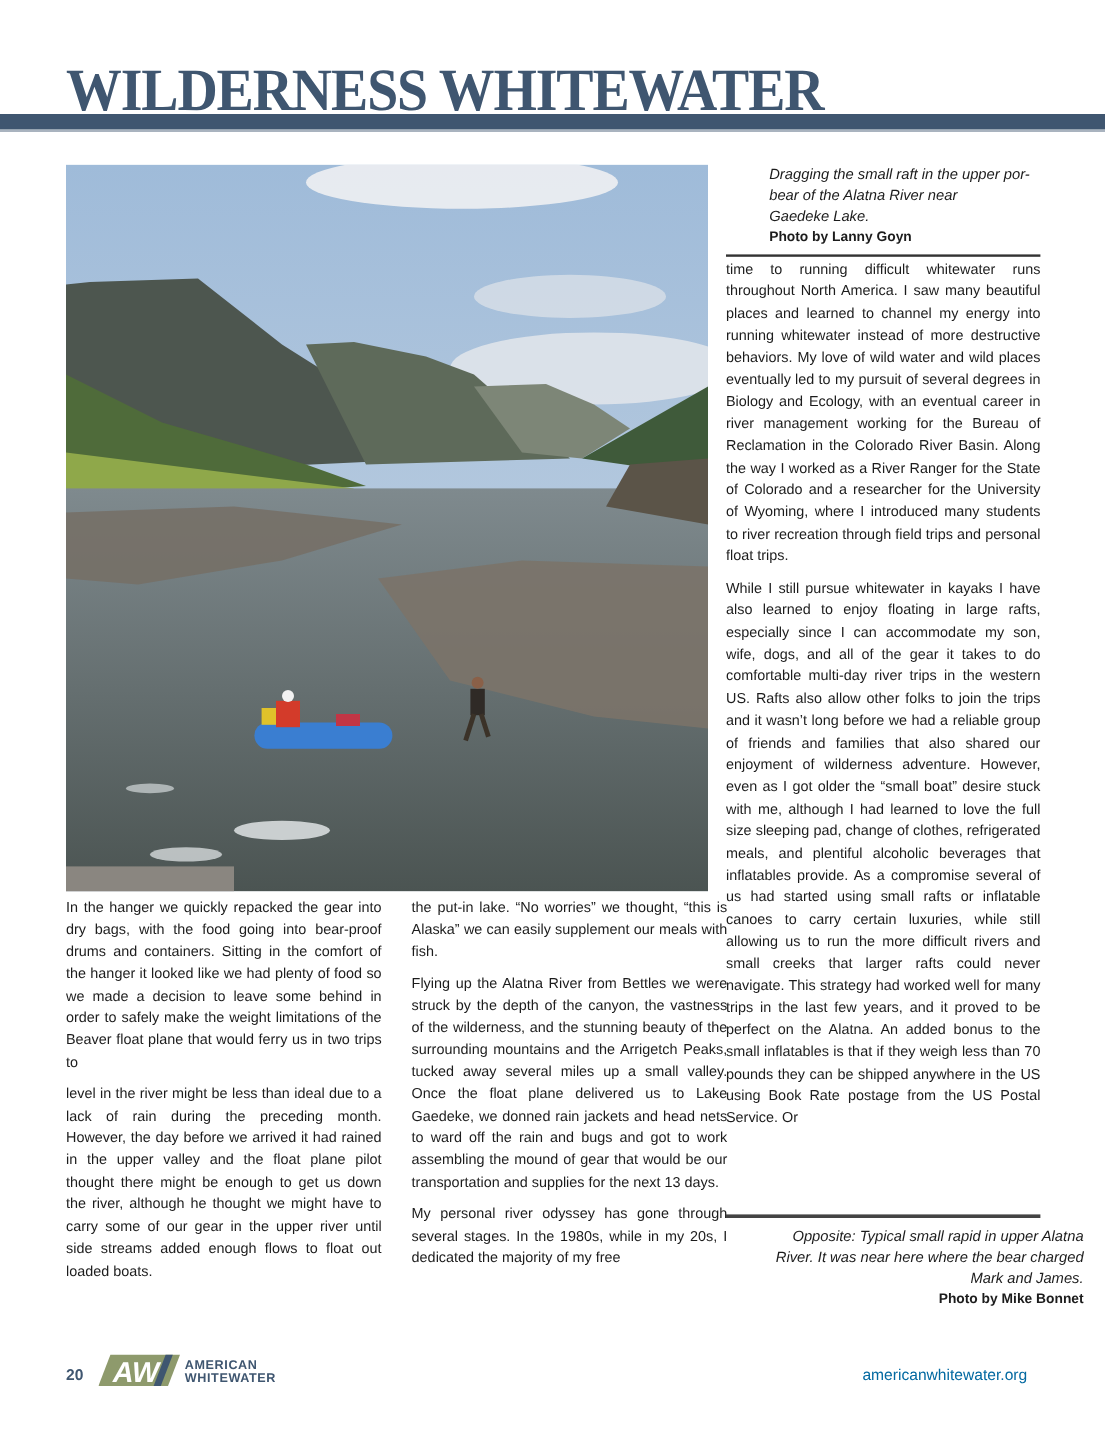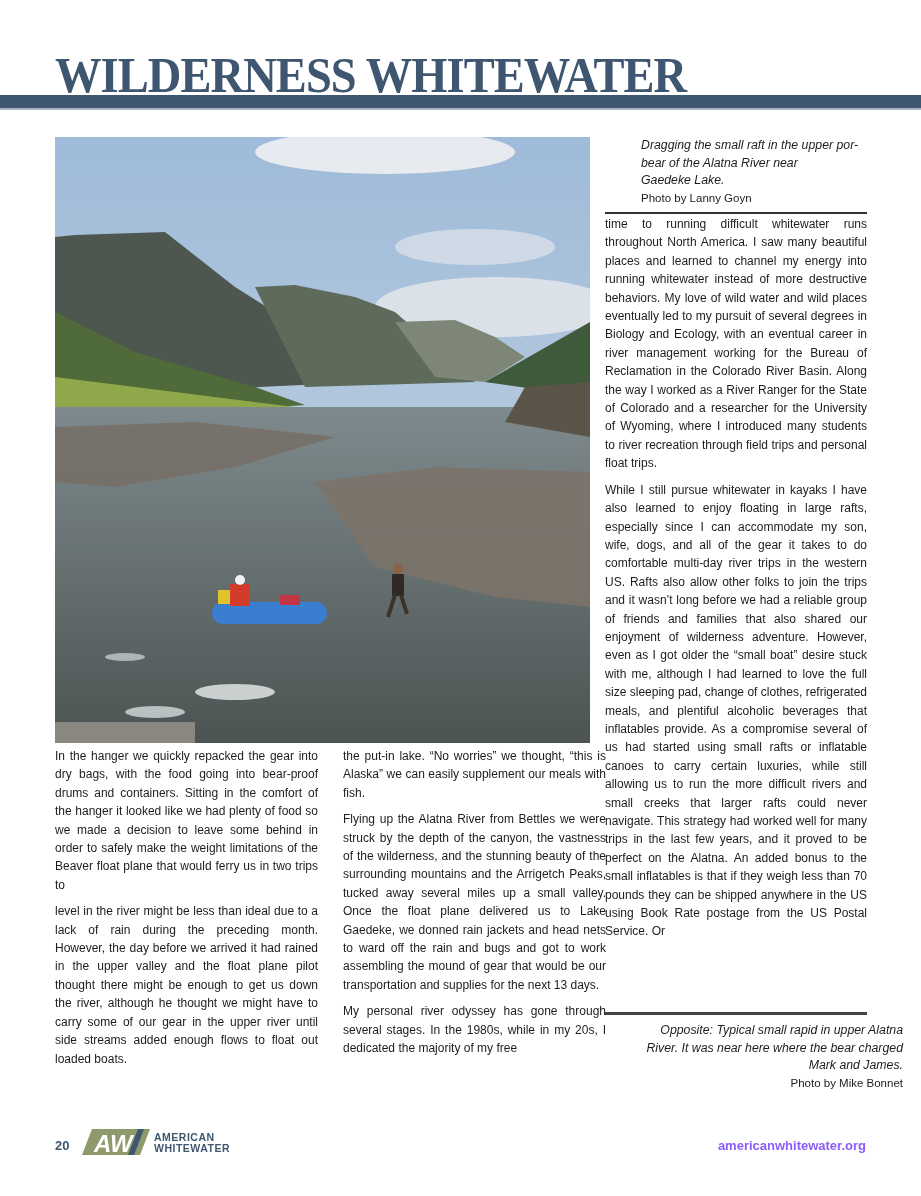--- a/index.html
+++ b/index.html
@@ -20,30 +20,30 @@
   .photo svg { display: block; width: 100%; height: 100%; }
 
   .col { position: absolute; font-size: 12px; line-height: 18.4px; text-align: justify; color: #1c1c1c; }
   .col p { margin: 0 0 8px 0; }
   .col-1 { left: 55px; top: 747px; width: 263px; }
   .col-2 { left: 330px; top: 747px; width: 263px; margin-left: 13px; }
   .col-3 { left: 605px; top: 215px; width: 262px; }
 
   .caption { position: absolute; left: 606px; width: 262px; font-size: 12.3px; line-height: 17.5px; color: #1c1c1c; margin-left: 35px; }
   .caption .cap-text { font-style: italic; }
-  .caption .cap-credit { font-weight: normal; font-size: 11.5px; }
+  .caption .cap-credit { font-weight: bold; font-size: 11.5px; }
   .caption-top { top: 137px; }
   .caption-bottom { top: 1022px; text-align: right; }
   .rule { position: absolute; left: 605px; width: 262px; height: 2px; background: #333; }
   .rule-top { top: 212px; }
   .rule-bottom { top: 1012px; height: 3px; background: #444; }
 
   .footer-page { position: absolute; left: 55px; top: 1138px; font-size: 13px; font-weight: bold; color: #3f5670; }
   .footer-logo { position: absolute; left: 82px; top: 1127px; width: 180px; height: 30px; }
-  .footer-url { position: absolute; right: 55px; top: 1138px; font-size: 13px; font-weight: bold; color: #8b5cf6; }
+  .footer-url { position: absolute; right: 65px; top: 1138px; font-size: 13px; font-weight: normal; color: #0369a1; }
 </style>
 </head>
 <body>
 
 <div class="header-title">WILDERNESS WHITEWATER</div>
 <div class="header-bar"></div>
 <div class="header-bar-shadow"></div>
 
 <div class="photo">
   <svg viewBox="0 0 535 606" preserveAspectRatio="none">

